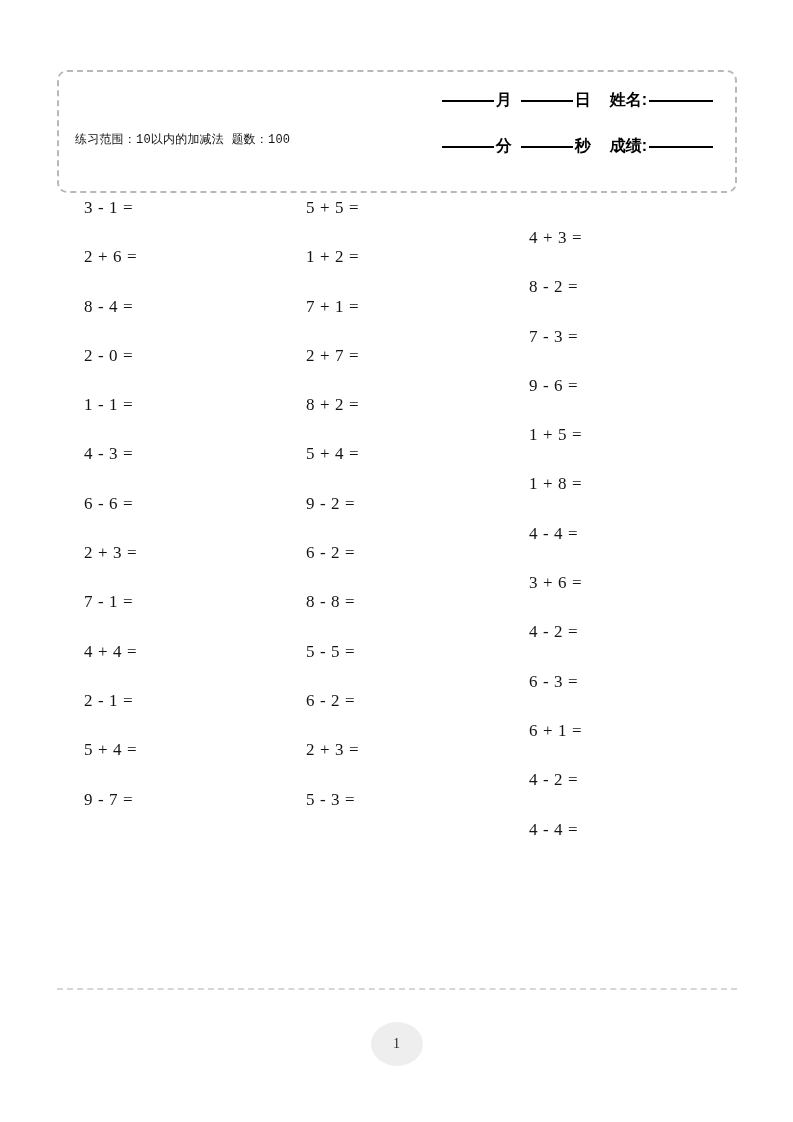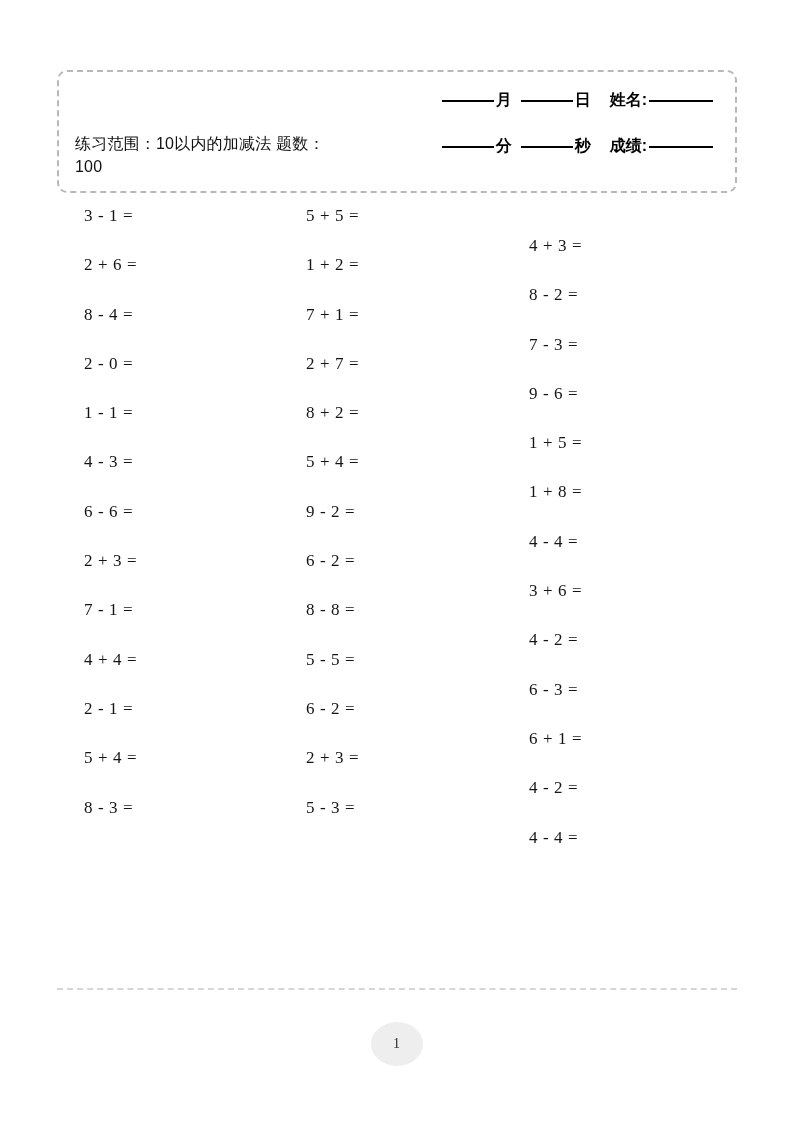--- a/index.html
+++ b/index.html
@@ -35,22 +35,22 @@
     border: 2px dashed #b8b8b8;
     border-radius: 10px;
     box-sizing: border-box;
   }
 
   .header-left {
     position: absolute;
     left: 16px;
     top: 60px;
     width: 260px;
-    font-family: Liberation Sans, sans-serif;
-    font-size: 16px;
+    font-family: Liberation Mono, monospace;
+    font-size: 12px;
     line-height: 1.45;
     color: #111111;
     letter-spacing: 0.2px;
   }
 
   .header-right {
     position: absolute;
     right: 22px;
     top: 18px;
     width: 340px;
@@ -79,21 +79,21 @@
   .rule-lg { width: 64px; }
 
   .cjk { font-weight: 700; padding: 0 2px; }
   .gap-sm { display: inline-block; width: 7px; }
   .gap-md { display: inline-block; width: 15px; }
 
   
   .grid {
     position: absolute;
     left: 0;
-    top: 206px;
+    top: 198px;
     width: 719px;
   }
   .row {
     position: relative;
     height: 49.3px;
   }
   .cell {
     position: absolute;
     font-family: "Liberation Serif", "DejaVu Serif", serif;
     font-size: 17px;
@@ -222,21 +222,21 @@
         <div class="cell c0">2 - 1 =</div>
         <div class="cell c1">6 - 2 =</div>
         <div class="cell c2">6 + 1 =</div>
       </div>
       <div class="row">
         <div class="cell c0">5 + 4 =</div>
         <div class="cell c1">2 + 3 =</div>
         <div class="cell c2">4 - 2 =</div>
       </div>
       <div class="row">
-        <div class="cell c0">8 - 3 =</div>
+        <div class="cell c0">9 - 7 =</div>
         <div class="cell c1">5 - 3 =</div>
         <div class="cell c2">4 - 4 =</div>
       </div>
     </div>
 
   <div class="footer-rule"></div>
 
   <div class="page-pill">
     <span>1</span>
   </div>

